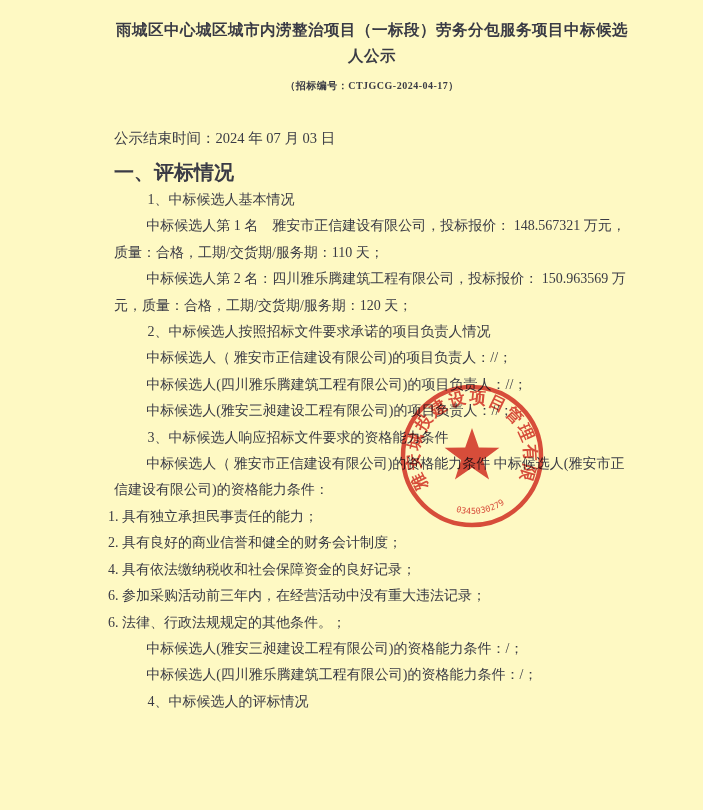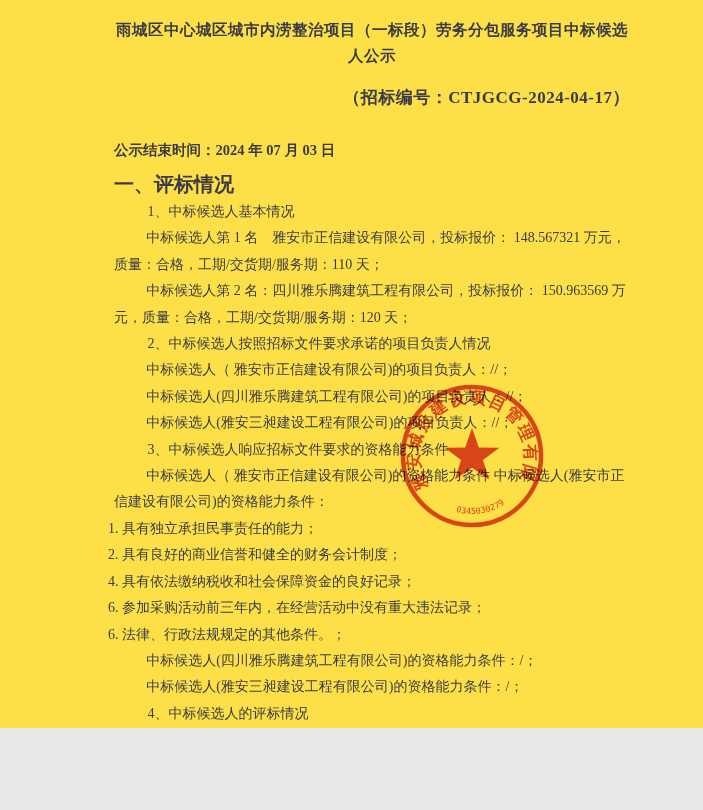--- a/index.html
+++ b/index.html
@@ -1,25 +1,25 @@
 <!DOCTYPE html>
 <html><head>
 <meta charset="utf-8">
 <style>
   html,body{margin:0;padding:0;background:#e8e8e8;}
   .page{
-    width:703px;height:728px;position:relative;margin:0 auto;
-    background:#fde047;overflow:hidden;
+    width:703px;height:810px;position:relative;margin:0 auto;
+    background:#fef9c3;overflow:hidden;
     font-family:"Liberation Serif","DejaVu Serif",serif;
     color:#3a3b45;
   }
   .content{position:absolute;left:114px;top:0;width:516px;}
   .title-line1{margin:17px 0 0 0;text-align:center;font-weight:bold;font-size:15.5px;line-height:26px;letter-spacing:.5px;}
-  .title-line2{margin:16px 0 0 0;text-align:right;font-weight:bold;font-size:17px;line-height:26px;letter-spacing:.5px;}
-  .end-time{margin:26px 0 0 0;font-weight:bold;font-size:14.5px;line-height:26px;}
+  .title-line2{margin:4px 0 0 0;text-align:center;font-weight:bold;font-size:10px;line-height:26px;letter-spacing:.5px;}
+  .end-time{margin:26px 0 0 0;font-weight:normal;font-size:14.5px;line-height:26px;}
   .sec-heading{margin:8px 0 0 0;font-weight:bold;font-size:20px;line-height:27px;}
   .body{margin:1px 0 0 0;font-size:14px;line-height:26.4px;}
   .body p{margin:0;padding:0;}
   .p-flush{text-indent:0;}
   .p-subhead{text-indent:2.4em;}
   .p-indent{text-indent:2.3em;}
   .p-num{margin-left:-6px !important;}
   .stamp{
     position:absolute;left:397px;top:381px;width:150px;height:150px;
     mix-blend-mode:multiply;opacity:.92;pointer-events:none;
@@ -46,22 +46,22 @@
       <p class="p-indent">中标候选人（ 雅安市正信建设有限公司)的项目负责人：//；</p>
       <p class="p-indent">中标候选人(四川雅乐腾建筑工程有限公司)的项目负责人：//；</p>
       <p class="p-indent">中标候选人(雅安三昶建设工程有限公司)的项目负责人：//；</p>
       <p class="p-subhead">3、中标候选人响应招标文件要求的资格能力条件</p>
       <p class="p-indent">中标候选人（ 雅安市正信建设有限公司)的资格能力条件 中标候选人(雅安市正信建设有限公司)的资格能力条件：</p>
       <p class="p-flush p-num">1. 具有独立承担民事责任的能力；</p>
       <p class="p-flush p-num">2. 具有良好的商业信誉和健全的财务会计制度；</p>
       <p class="p-flush p-num">4. 具有依法缴纳税收和社会保障资金的良好记录；</p>
       <p class="p-flush p-num">6. 参加采购活动前三年内，在经营活动中没有重大违法记录；</p>
       <p class="p-flush p-num">6. 法律、行政法规规定的其他条件。；</p>
+      <p class="p-indent">中标候选人(雅安三昶建设工程有限公司)的资格能力条件：/；</p>
       <p class="p-indent">中标候选人(四川雅乐腾建筑工程有限公司)的资格能力条件：/；</p>
-      <p class="p-indent">中标候选人(雅安三昶建设工程有限公司)的资格能力条件：/；</p>
       <p class="p-subhead">4、中标候选人的评标情况</p>
     </div>
   </div>
 
   <svg class="stamp" viewBox="0 0 150 150" xmlns="http://www.w3.org/2000/svg">
     <defs>
       <path id="arcTop" d="M 31.6 105.4 A 53 53 0 1 1 118.4 105.4" fill="none"></path>
       <path id="arcBottom" d="M 30.6 112.3 A 58 58 0 0 0 119.4 112.3" fill="none"></path>
     </defs>
     <circle cx="75" cy="75" r="69" fill="none" stroke="#d5403d" stroke-width="4.5"></circle>

